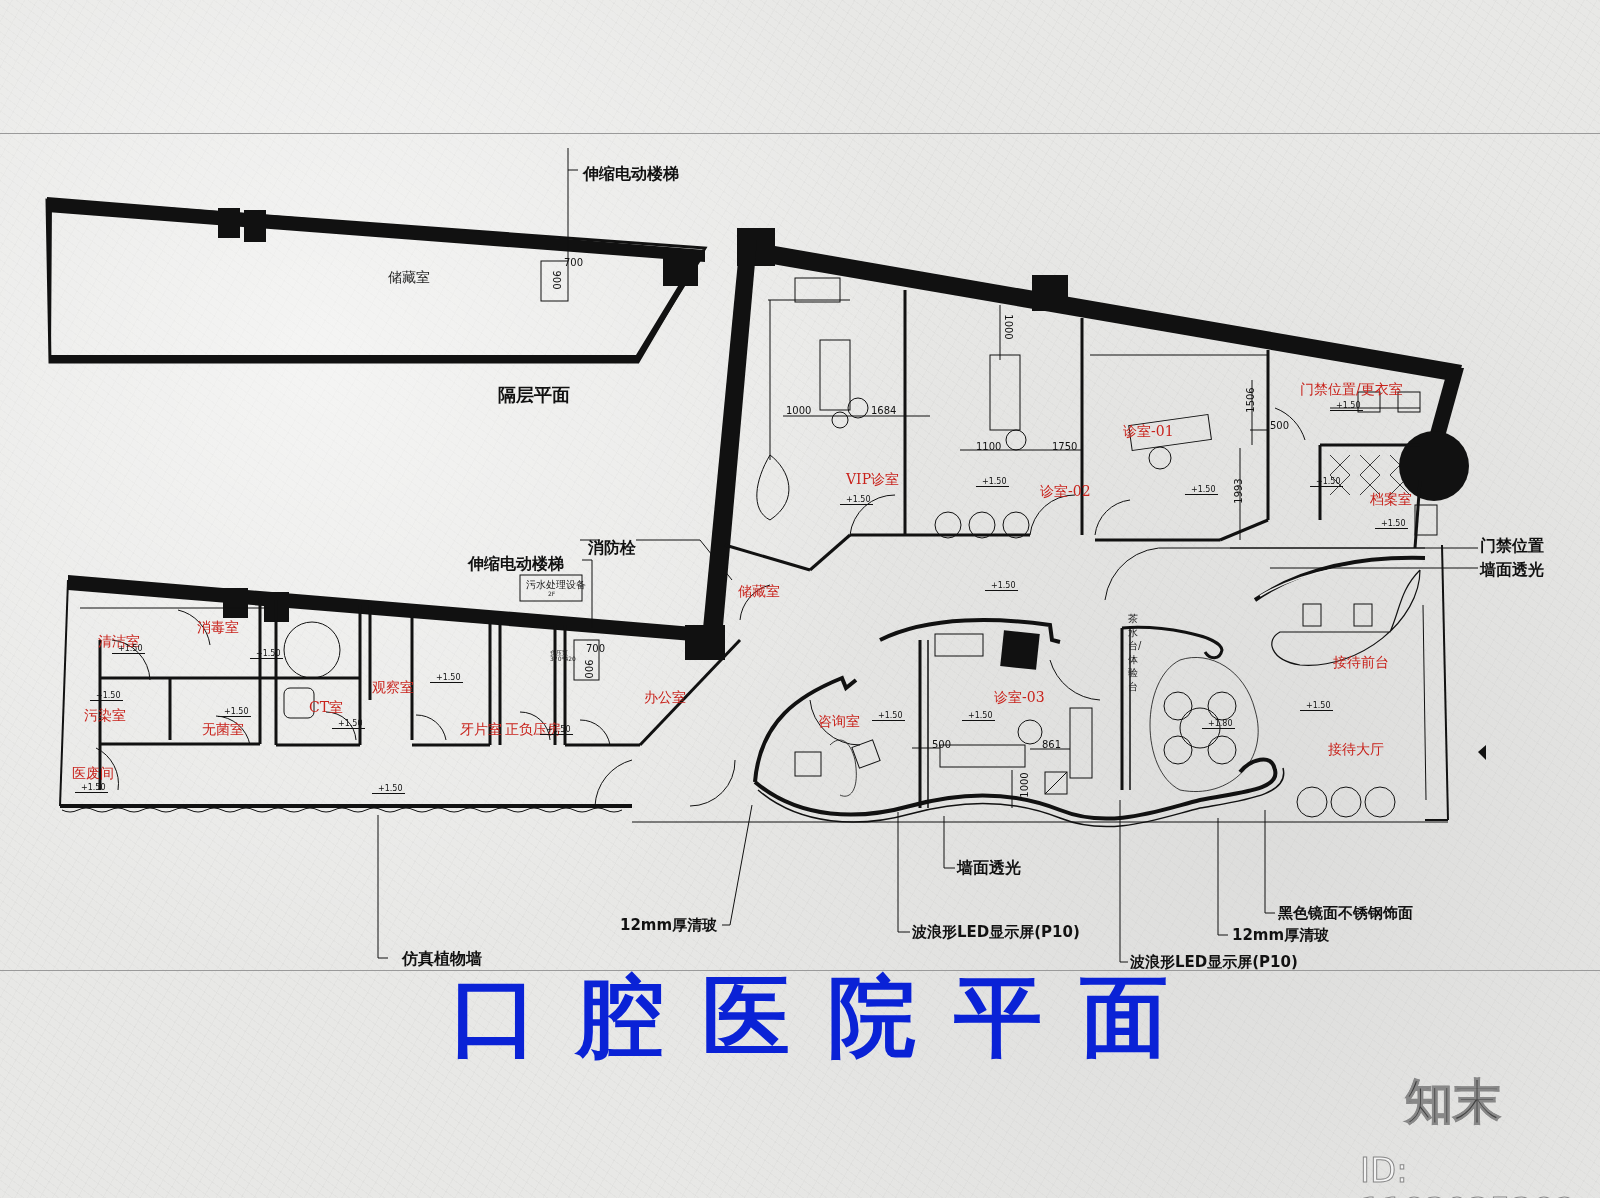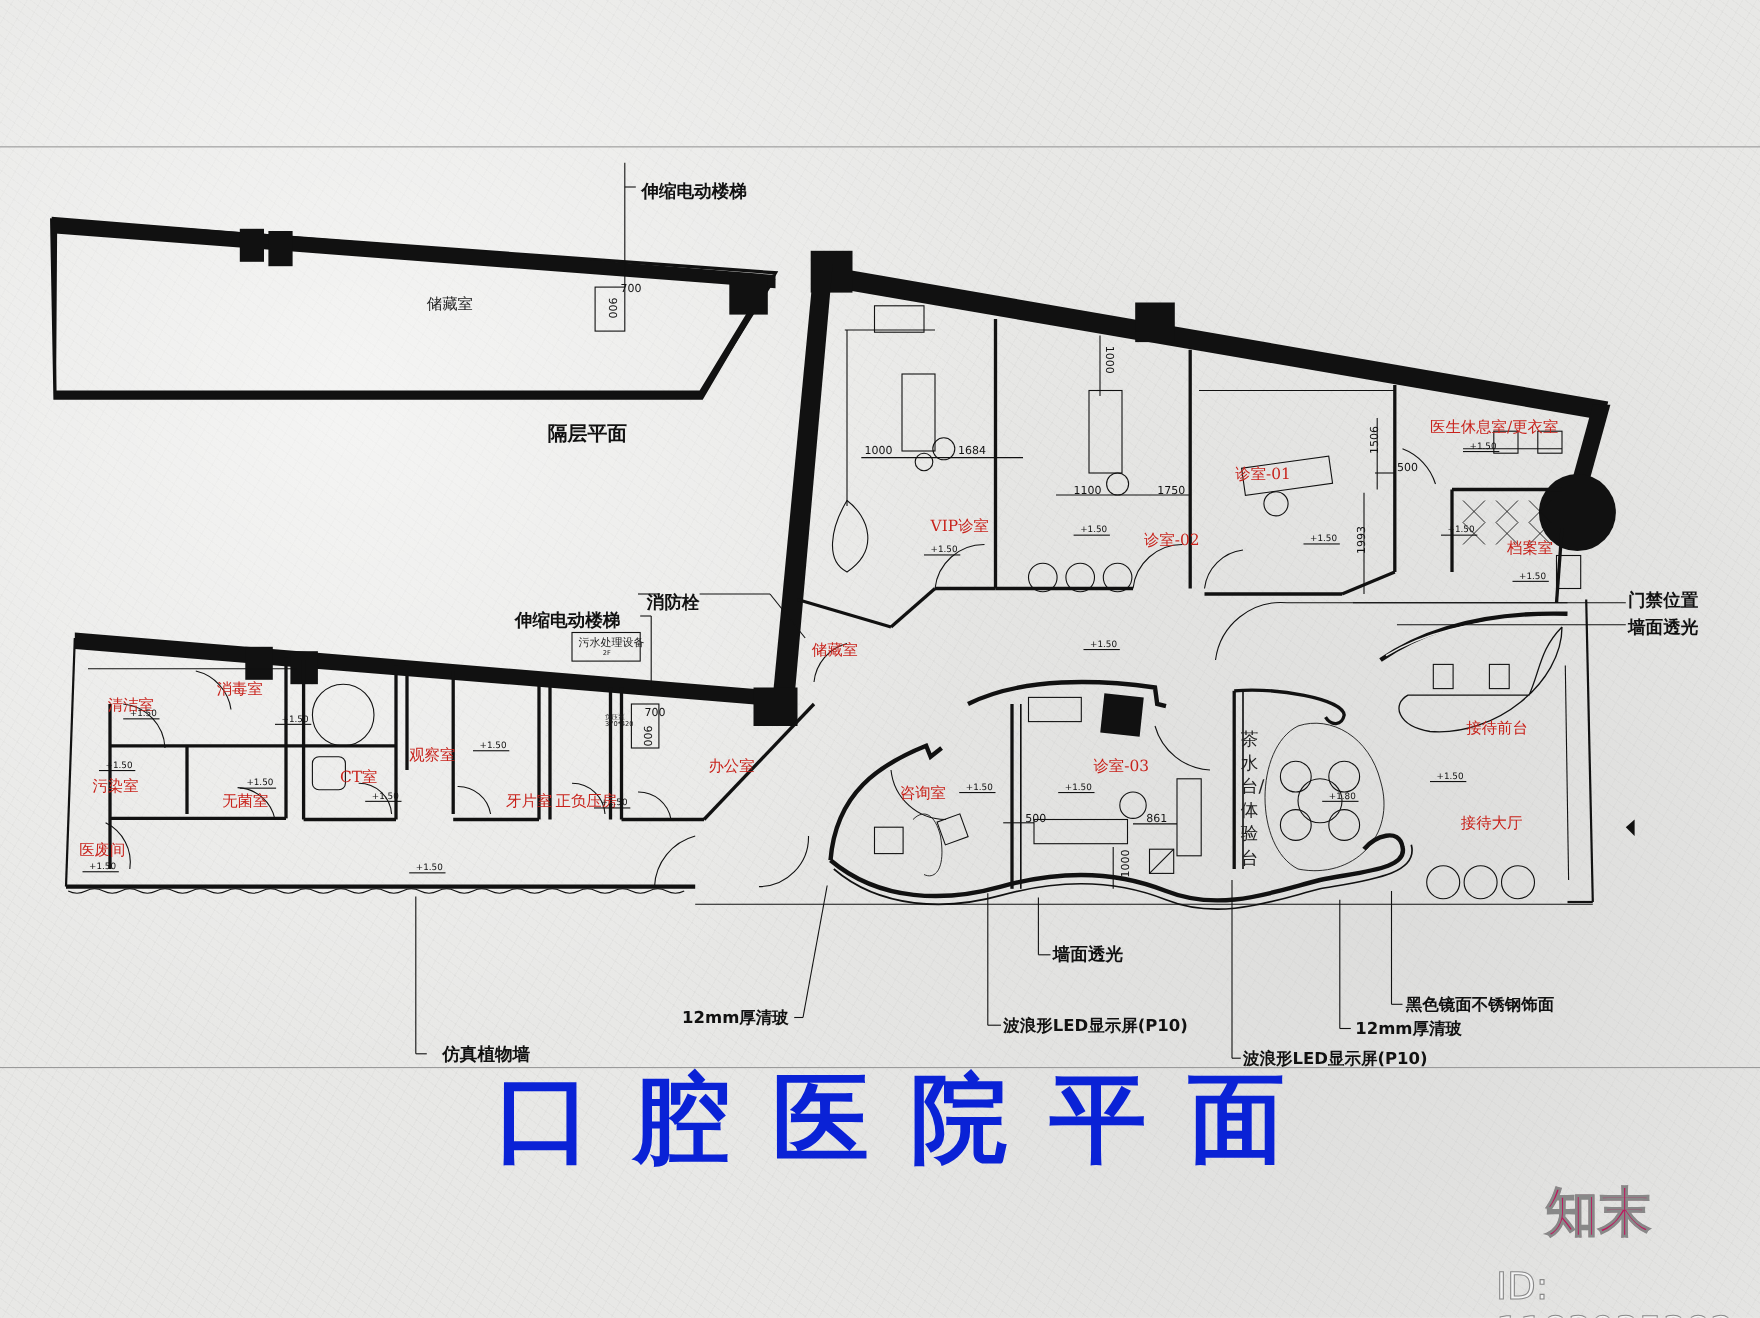--- a/index.html
+++ b/index.html
@@ -16,21 +16,21 @@
   svg{position:absolute;left:0;top:0;}
   .lbl{position:absolute;white-space:nowrap;line-height:1;}
   .note{font-size:16px;color:#111;font-weight:bold;}
   .room{font-size:14px;color:#c8221b;font-family:"DejaVu Serif","Liberation Serif",serif;}
   .room-sm{font-size:11px;color:#222;}
   .dim{font-size:10px;color:#111;}
   .lvl{font-size:8px;color:#111;border-bottom:1px solid #111;padding:0 2px 0 6px;}
   .title{position:absolute;left:450px;top:958px;font-size:88px;font-weight:bold;color:#0a22d6;
          letter-spacing:38px;font-family:"DejaVu Sans","Liberation Sans",sans-serif;}
   .sub{font-size:18px;color:#111;font-weight:bold;}
-  .brand{position:absolute;left:1405px;top:1070px;font-size:48px;color:#be185d;
+  .brand{position:absolute;left:1405px;top:1070px;font-size:48px;color:#404040;
          -webkit-text-stroke:1px #888;font-weight:bold;}
   .imgid{position:absolute;left:1360px;top:1150px;font-size:34px;color:#f3f3f3;
          -webkit-text-stroke:1px #888;}
 </style>
 </head>
 <body>
 
 <div class="paper"></div>
 <div class="hline" style="top:133px"></div>
 <div class="hline" style="top:970px"></div>
@@ -240,41 +240,41 @@
 
 <div class="lbl note" style="left:583px;top:166px;">伸缩电动楼梯</div>
 <div class="lbl room-sm" style="left:388px;top:270px;font-size:14px;">储藏室</div>
 <div class="lbl dim" style="left:564px;top:258px;">700</div>
 <div class="lbl dim" style="left:546px;top:275px;transform:rotate(90deg);">900</div>
 <div class="lbl sub" style="left:498px;top:386px;">隔层平面</div>
 
 <div class="lbl room" style="left:846px;top:472px;">VIP诊室</div>
 <div class="lbl room" style="left:1040px;top:484px;">诊室-02</div>
 <div class="lbl room" style="left:1123px;top:424px;">诊室-01</div>
-<div class="lbl room" style="left:1300px;top:382px;">医生休息室/更衣室</div>
+<div class="lbl room" style="left:1300px;top:382px;">门禁位置/更衣室</div>
 <div class="lbl room" style="left:1370px;top:492px;">档案室</div>
 <div class="lbl room" style="left:738px;top:584px;">储藏室</div>
 
 <div class="lbl room" style="left:98px;top:634px;">清洁室</div>
 <div class="lbl room" style="left:197px;top:620px;">消毒室</div>
 <div class="lbl room" style="left:84px;top:708px;">污染室</div>
 <div class="lbl room" style="left:202px;top:722px;">无菌室</div>
 <div class="lbl room" style="left:72px;top:766px;">医废间</div>
 <div class="lbl room" style="left:309px;top:700px;">CT室</div>
 <div class="lbl room" style="left:372px;top:680px;">观察室</div>
 <div class="lbl room" style="left:460px;top:722px;">牙片室</div>
 <div class="lbl room" style="left:505px;top:722px;">正负压房</div>
 <div class="lbl room" style="left:644px;top:690px;">办公室</div>
 <div class="lbl room-sm" style="left:526px;top:580px;font-size:10px;">污水处理设备</div>
 <div class="lbl room-sm" style="left:548px;top:591px;font-size:6px;">2F</div>
 <div class="lbl room-sm" style="left:550px;top:650px;font-size:6px;width:22px;white-space:normal;">负压泵 370*420</div>
 
 <div class="lbl room" style="left:818px;top:714px;">咨询室</div>
 <div class="lbl room" style="left:994px;top:690px;">诊室-03</div>
-<div class="lbl room-sm" style="left:1128px;top:661px;font-size:16px;width:14px;white-space:normal;line-height:1.35;">茶水台/体验台</div>
+<div class="lbl room-sm" style="left:1128px;top:612px;font-size:10px;width:14px;white-space:normal;line-height:1.35;">茶水台/体验台</div>
 <div class="lbl room" style="left:1333px;top:655px;">接待前台</div>
 <div class="lbl room" style="left:1328px;top:742px;">接待大厅</div>
 
 <div class="lbl lvl" style="left:840px;top:496px;">+1.50</div>
 <div class="lbl lvl" style="left:976px;top:478px;">+1.50</div>
 <div class="lbl lvl" style="left:1185px;top:486px;">+1.50</div>
 <div class="lbl lvl" style="left:1310px;top:478px;">+1.50</div>
 <div class="lbl lvl" style="left:1375px;top:520px;">+1.50</div>
 <div class="lbl lvl" style="left:1330px;top:402px;">+1.50</div>
 <div class="lbl lvl" style="left:985px;top:582px;">+1.50</div>

